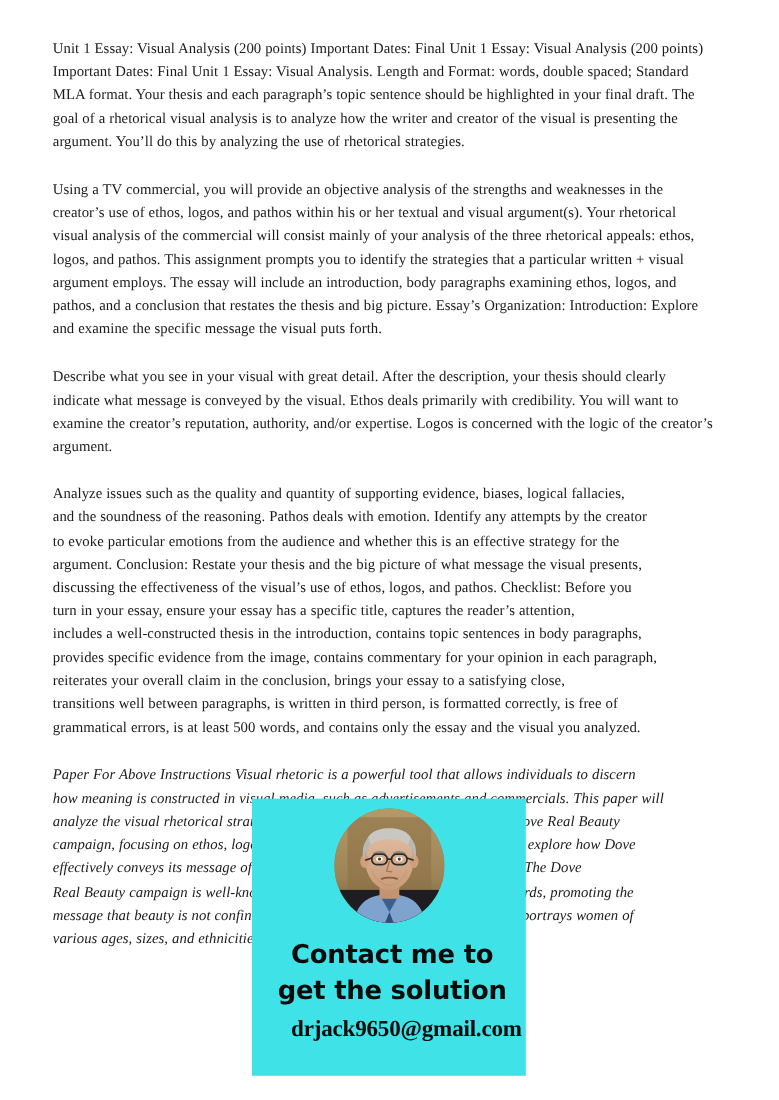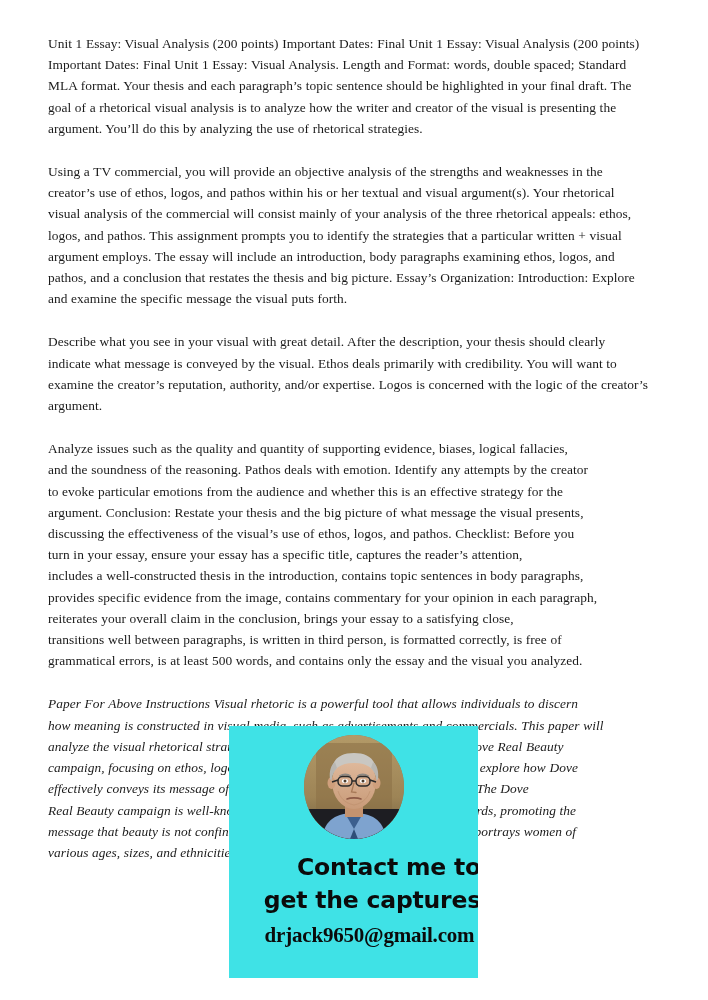--- a/index.html
+++ b/index.html
@@ -56,21 +56,21 @@
     width: 100px;
     height: 104px;
     border-radius: 50%;
     overflow: hidden;
     background: #8d7a55;
     flex: none;
   }
   .av-svg { display:block; width:100%; height:100%; }
   #contact-lines {
     margin-top: 12px;
-    text-align: right;
+    text-align: center;
     width: 100%;
     padding-left: 6px;
   }
   .contact-line {
     font-family: "DejaVu Sans", "Liberation Sans", sans-serif;
     font-weight: bold;
     font-size: 23.5px;
     line-height: 33px;
     color: #0b0b0b;
     letter-spacing: -0.2px;
@@ -170,20 +170,20 @@
         <path d="M50 48 L47.5 57 L52 57.5" stroke="#a87a58" stroke-width="1.3" fill="none" stroke-linecap="round"></path>
 
         <path d="M43 64 C46.5 62.5 53.5 62.5 57 64" stroke="#8d5a46" stroke-width="1.6" fill="none" stroke-linecap="round"></path>
 
         <path d="M34 56 C36 62 40 68 50 70 C60 68 64 62 66 56" stroke="#b98a66" stroke-width="0.9" fill="none" opacity="0.5"></path>
       </svg>
     </div>
 
     <div id="contact-lines">
       <div class="contact-line">Contact me to</div>
-      <div class="contact-line">get the captures</div>
+      <div class="contact-line">get the solution</div>
     </div>
 
     <div id="contact-email">drjack9650@gmail.com</div>
 
   </div>
 
 </div>
 
 </body></html>

